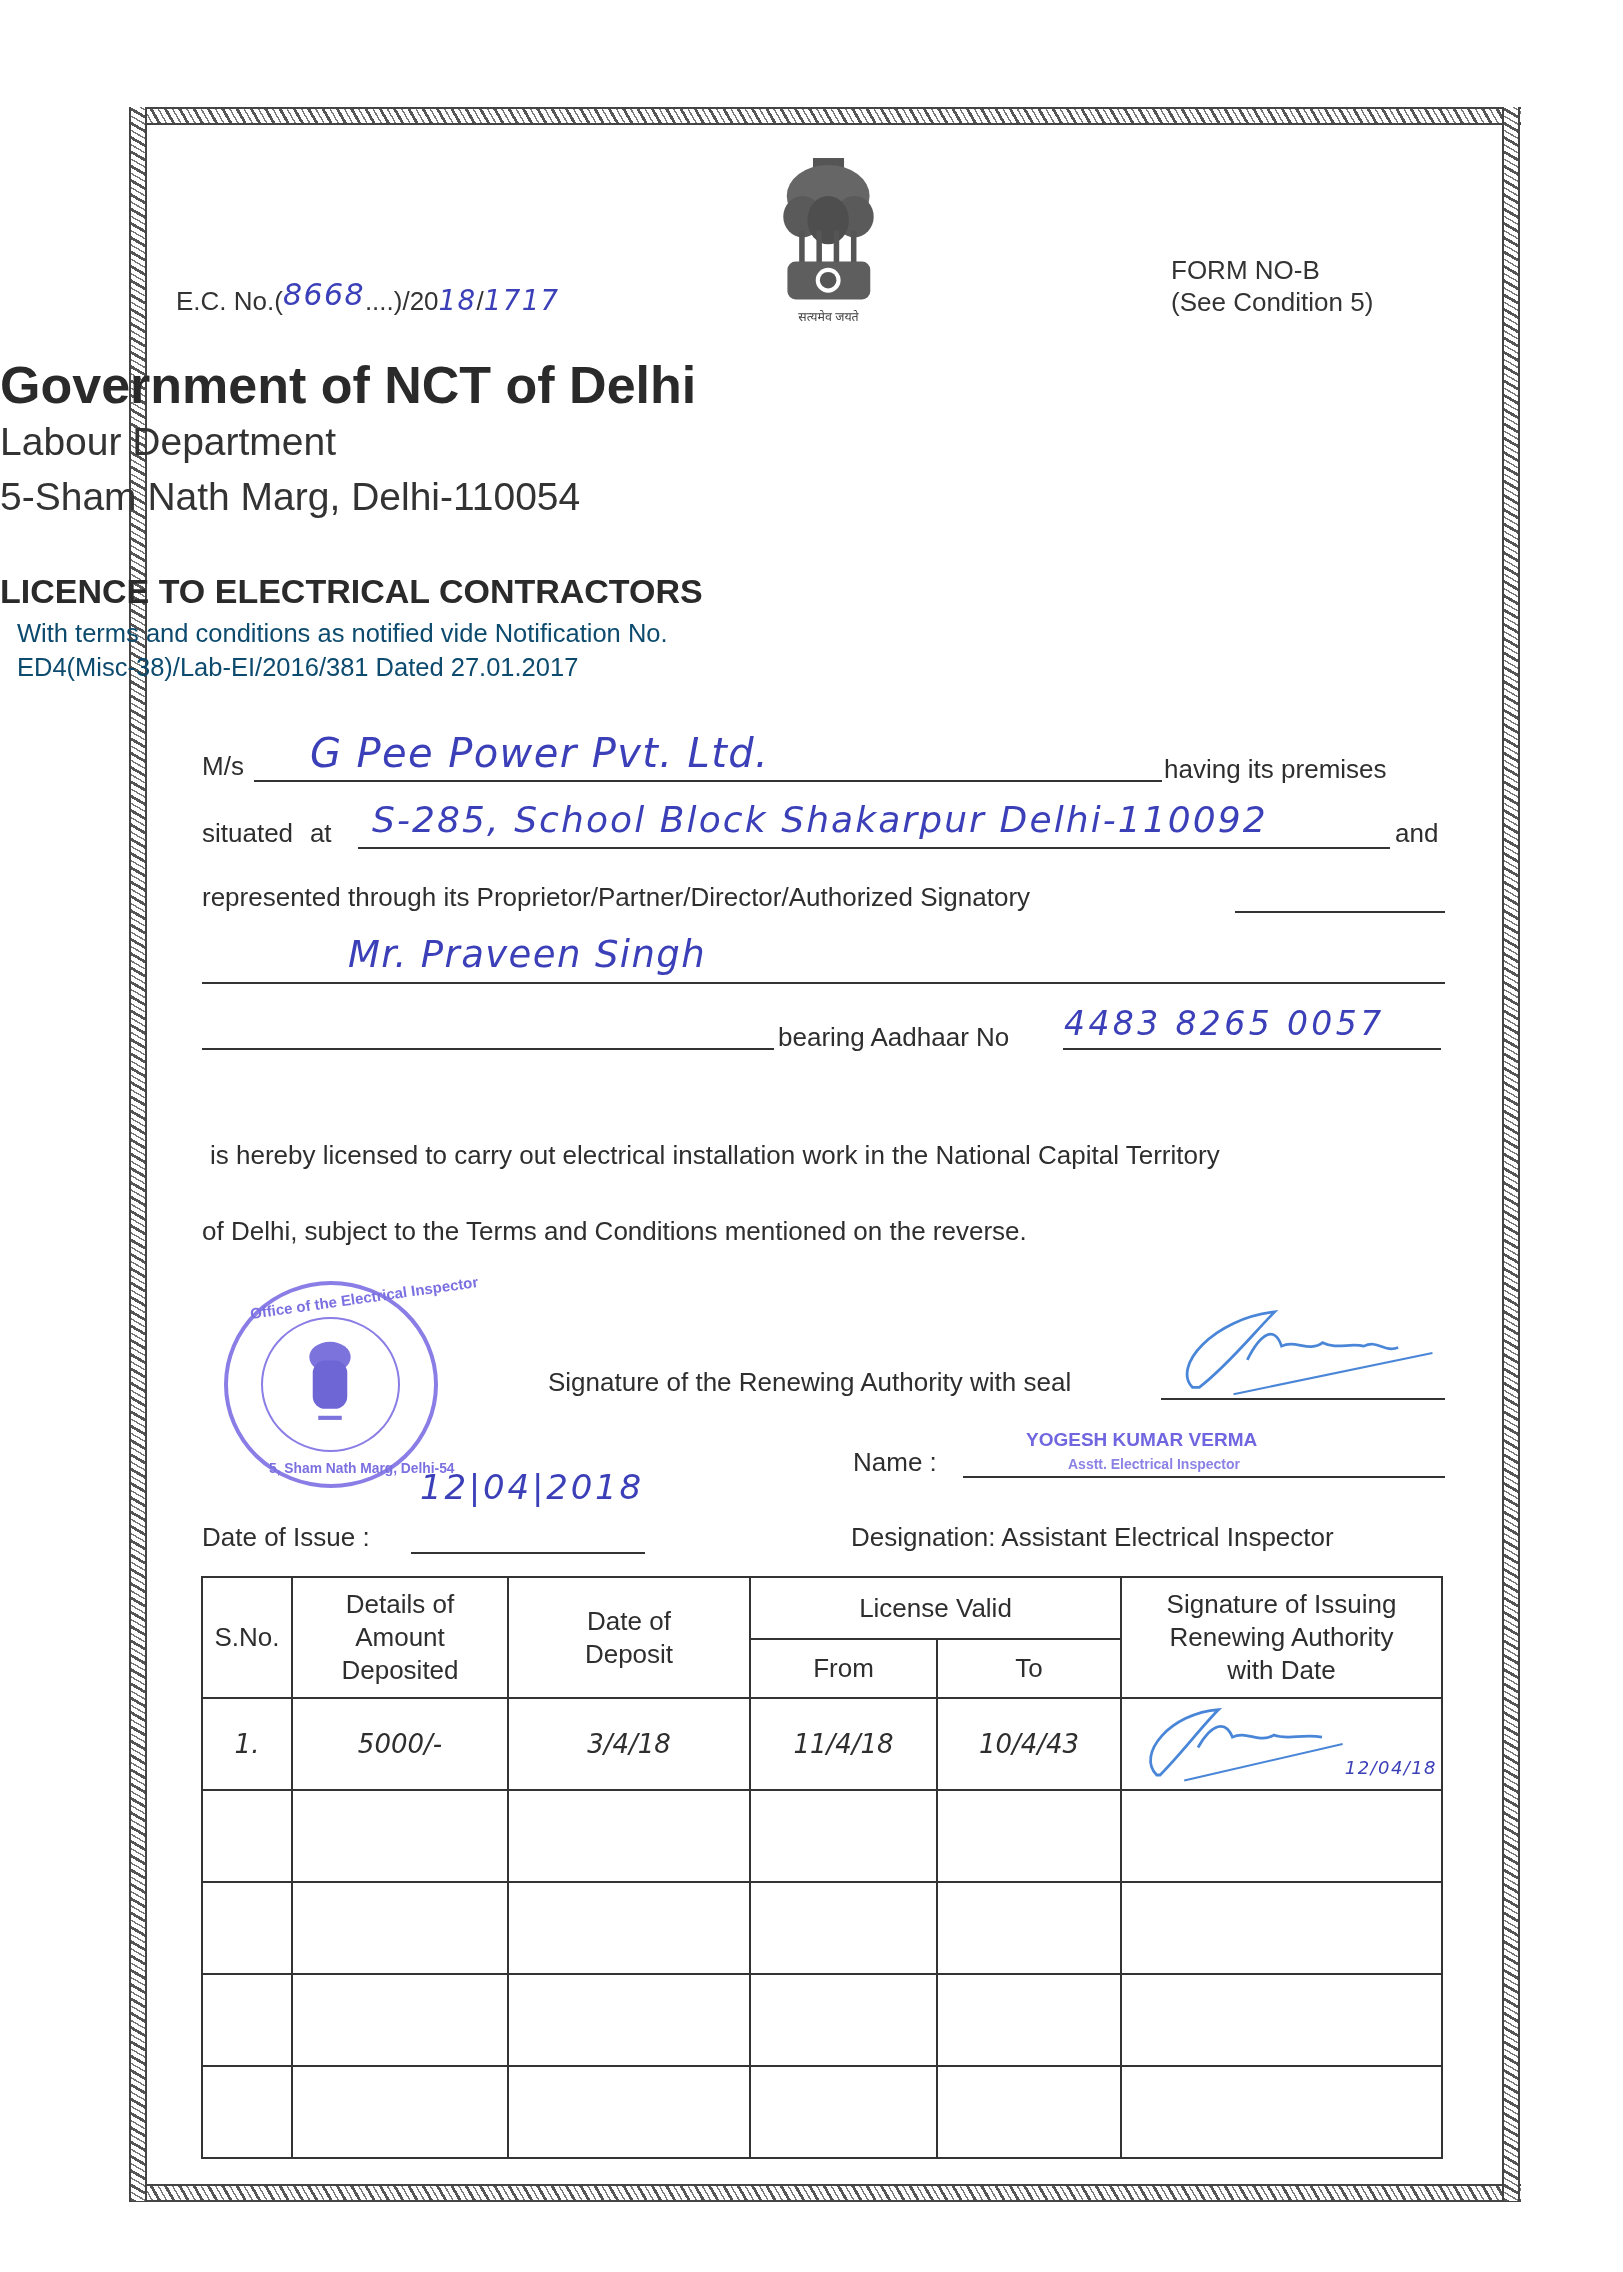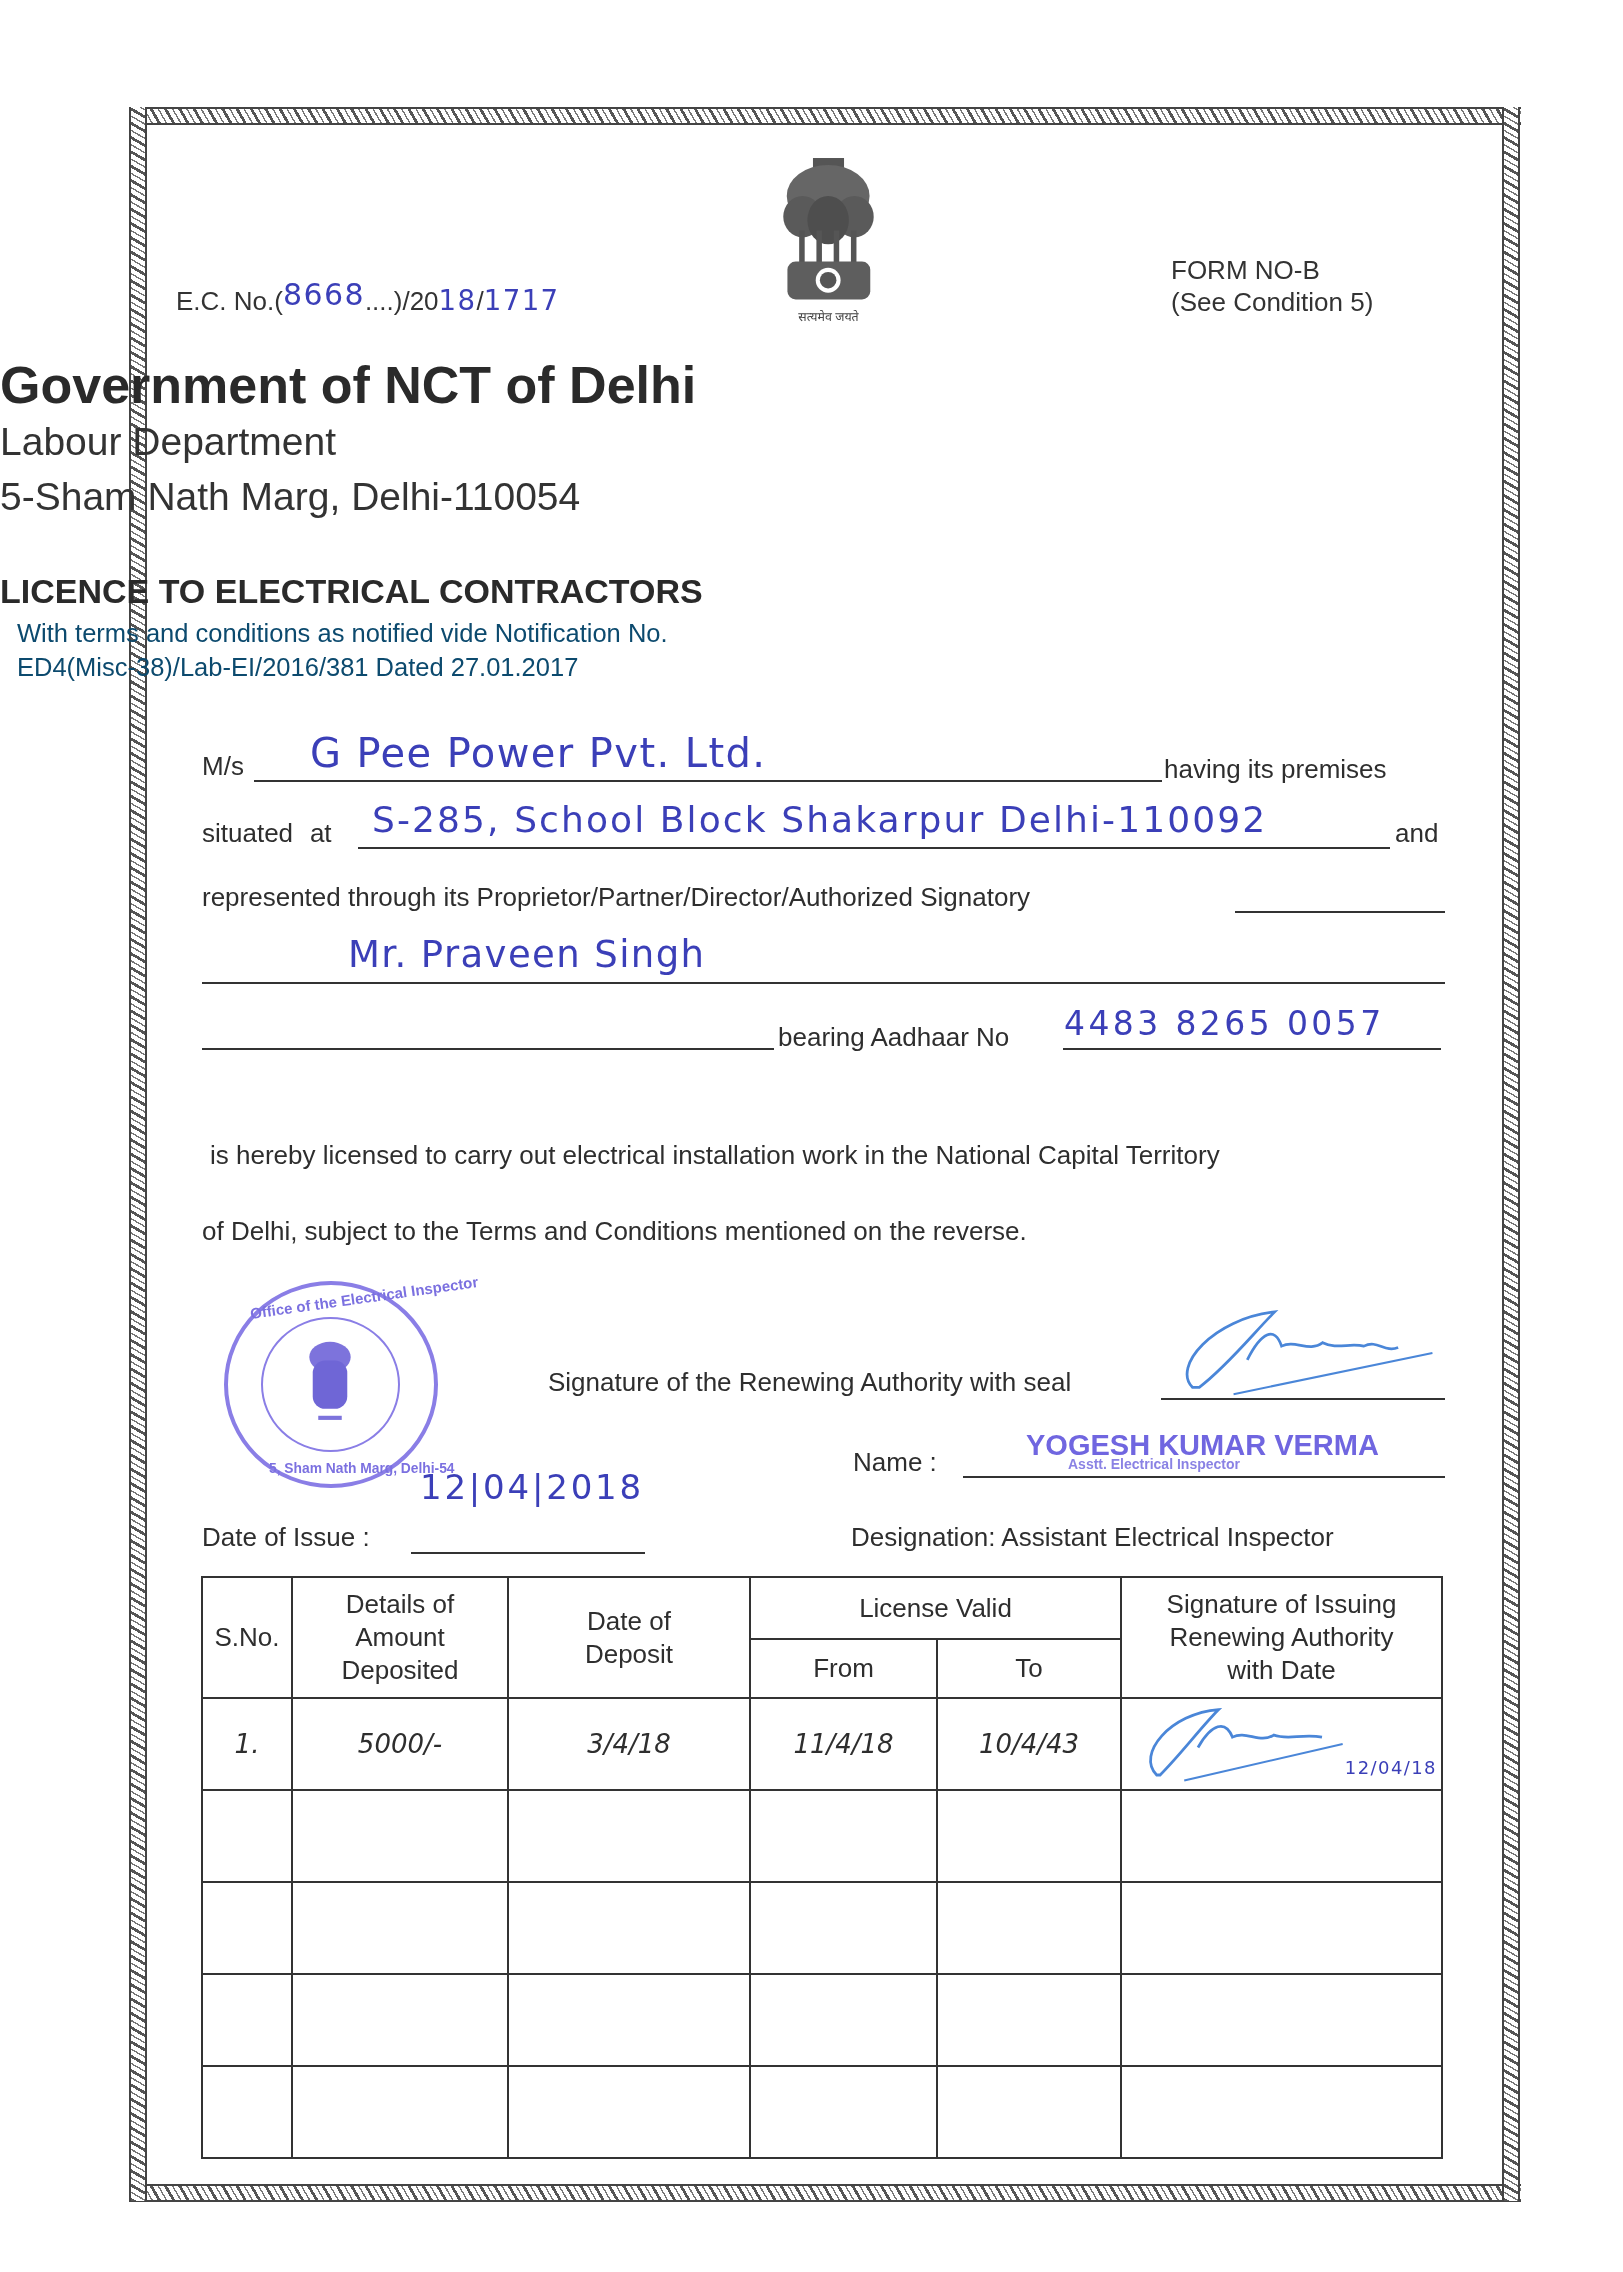--- a/index.html
+++ b/index.html
@@ -1,19 +1,19 @@
 <!DOCTYPE html>
 <html style="font-size:11px"><head>
 <meta charset="utf-8">
 <style>
   html, body { margin:0; padding:0; background:#ffffff; }
   body { width:1624px; height:2273px; position:relative; overflow:hidden;
          font-family:"Liberation Sans", sans-serif; color:#2b2b2b; }
   .abs { position:absolute; }
-  .hand { font-family:"DejaVu Sans", sans-serif; color:#3b3fb8; font-weight:normal; letter-spacing:1.4px; }
+  .hand { font-family:"DejaVu Sans", sans-serif; color:#3b3fb8; font-style:italic; font-weight:normal; letter-spacing:1.4px; }
   .rope-h { position:absolute; height:18px;
     background:
       repeating-linear-gradient(60deg, #555 0 2.8px, #fff 2.8px 6.9px, #777 6.9px 8.3px, #fff 8.3px 12.4px);
     border-top:2.1px solid #444; border-bottom:2.1px solid #444; box-sizing:border-box; }
   .rope-v { position:absolute; width:18px;
     background:
       repeating-linear-gradient(30deg, #555 0 2.8px, #fff 2.8px 6.9px, #777 6.9px 8.3px, #fff 8.3px 12.4px);
     border-left:2.1px solid #444; border-right:2.1px solid #444; box-sizing:border-box; }
   .line { position:absolute; height:0; border-top:2.1px solid #333; }
   .center { text-align:left; }
@@ -115,21 +115,21 @@
 <div class="abs body-txt" style="left:548px; top:1367px;">Signature of the Renewing Authority with seal</div>
 <div class="line" style="left:1161px; top:1398px; width:284px;"></div>
 <svg class="abs" style="left:1171px; top:1305px;" width="276" height="96" viewBox="0 0 400 140">
   <path d="M30 120 C 0 90, 60 20, 150 10 C 120 40, 80 90, 40 120 Z" fill="none" stroke="#4a86d8" stroke-width="4"></path>
   <path d="M110 80 C 130 40, 150 30, 160 60 C 180 50, 200 70, 220 55 C 240 65, 260 55, 280 60 C 300 50, 310 70, 330 62" fill="none" stroke="#4a86d8" stroke-width="4"></path>
   <path d="M90 130 L 380 70" fill="none" stroke="#4a86d8" stroke-width="3"></path>
 </svg>
 
 <div class="abs body-txt" style="left:853px; top:1447px;">Name :</div>
 <div class="line" style="left:963px; top:1476px; width:482px;"></div>
-<div class="abs" style="left:1026px; top:1429px; font-size:29px; font-weight:bold; color:#7066e0; white-space:nowrap;">YOGESH KUMAR VERMA</div>
+<div class="abs" style="left:1026px; top:1429px; font-size:19px; font-weight:bold; color:#7066e0; white-space:nowrap;">YOGESH KUMAR VERMA</div>
 <div class="abs" style="left:1068px; top:1456px; font-size:14px; font-weight:bold; color:#8a82e4; white-space:nowrap;">Asstt. Electrical Inspector</div>
 
 <div class="abs body-txt" style="left:202px; top:1522px;">Date of Issue :</div>
 <div class="line" style="left:411px; top:1552px; width:234px;"></div>
 <div class="abs hand" style="left:420px; top:1467px; font-size:34px; letter-spacing:2.8px;">12|04|2018</div>
 <div class="abs body-txt" style="left:851px; top:1522px;">Designation: Assistant Electrical Inspector</div>
 
 <table class="reg">
   <colgroup>
     <col style="width:90px">

